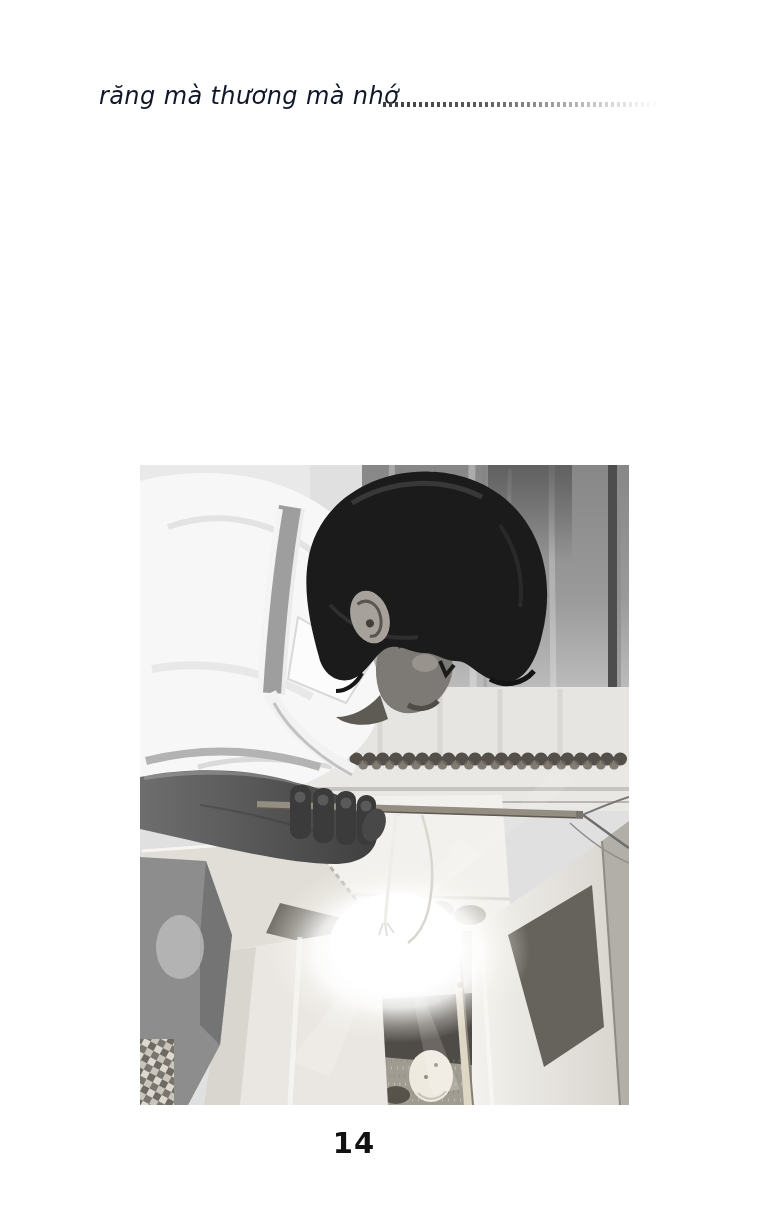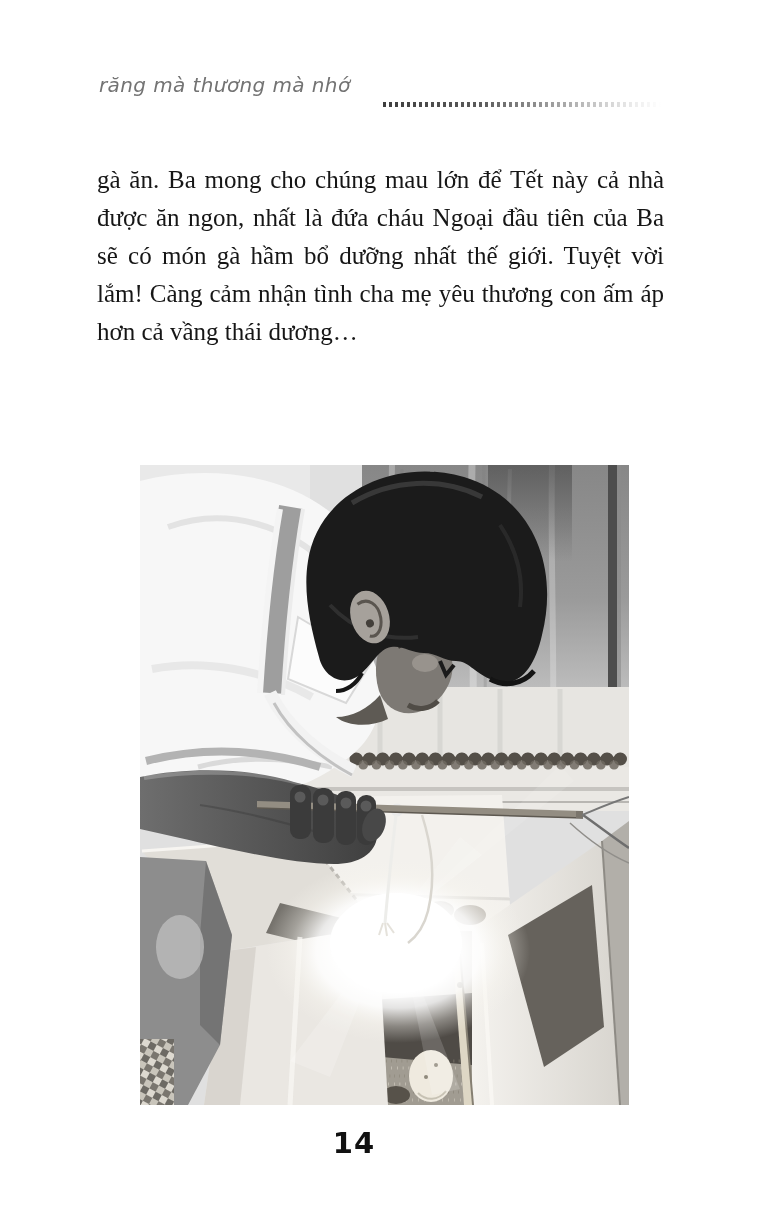--- a/index.html
+++ b/index.html
@@ -4,26 +4,26 @@
 <style>
   html,body{margin:0;padding:0;background:#ffffff;}
   .page{
     position:relative;
     width:768px;height:1211px;
     background:#ffffff;
     overflow:hidden;
     font-family:"Liberation Serif","DejaVu Serif",serif;
   }
   .running-header{
-    position:absolute;left:99px;top:73px;
+    position:absolute;left:99px;top:84px;
     font-family:"DejaVu Sans","Liberation Sans",sans-serif;
     font-style:italic;
-    font-size:20px;line-height:24px;
+    font-size:24px;line-height:24px;
     letter-spacing:.4px;
-    color:#737373;
+    color:#0f172a;
   }
   .dotted-rule{
     position:absolute;left:383px;top:102px;width:278px;height:5px;
     background:repeating-linear-gradient(90deg,#3e3e3e 0 3px,transparent 3px 6px);
   }
   .dotted-rule::after{
     content:"";position:absolute;inset:0;
     background:linear-gradient(90deg,rgba(255,255,255,0) 0%,rgba(255,255,255,.15) 35%,rgba(255,255,255,.55) 65%,rgba(255,255,255,.9) 90%,#fff 100%);
   }
   .body-text{
@@ -48,21 +48,20 @@
   }
 </style>
 </head>
 <body>
 
 <div class="page">
 
   <div class="running-header">răng mà thương mà nhớ</div>
   <div class="dotted-rule"></div>
 
-  <p class="body-text">gà ăn. Ba mong cho chúng mau lớn để Tết này cả nhà được ăn ngon, nhất là đứa cháu Ngoại đầu tiên của Ba sẽ có món gà hầm bổ dưỡng nhất thế giới. Tuyệt vời lắm! Càng cảm nhận tình cha mẹ yêu thương con ấm áp hơn cả vầng thái dương…</p>
 
   <figure class="photo-figure" role="img" aria-label="Black-and-white photograph of a man in a white shirt bending over an open cardboard brooder box, holding a wooden stick across the opening from which a cord suspends a glowing light bulb; chicks and an egg rest on the litter inside the box, with a curtain in the background.">
     <svg viewBox="0 0 489 640" xmlns="http://www.w3.org/2000/svg">
       <defs>
         <linearGradient id="curtainG" x1="0" y1="0" x2="0" y2="1">
           <stop offset="0" stop-color="#878787"></stop>
             <stop offset=".4" stop-color="#9a9a9a"></stop>
           <stop offset=".72" stop-color="#c2c2c2"></stop>
             <stop offset="1" stop-color="#d8d8d8"></stop>
         </linearGradient>

